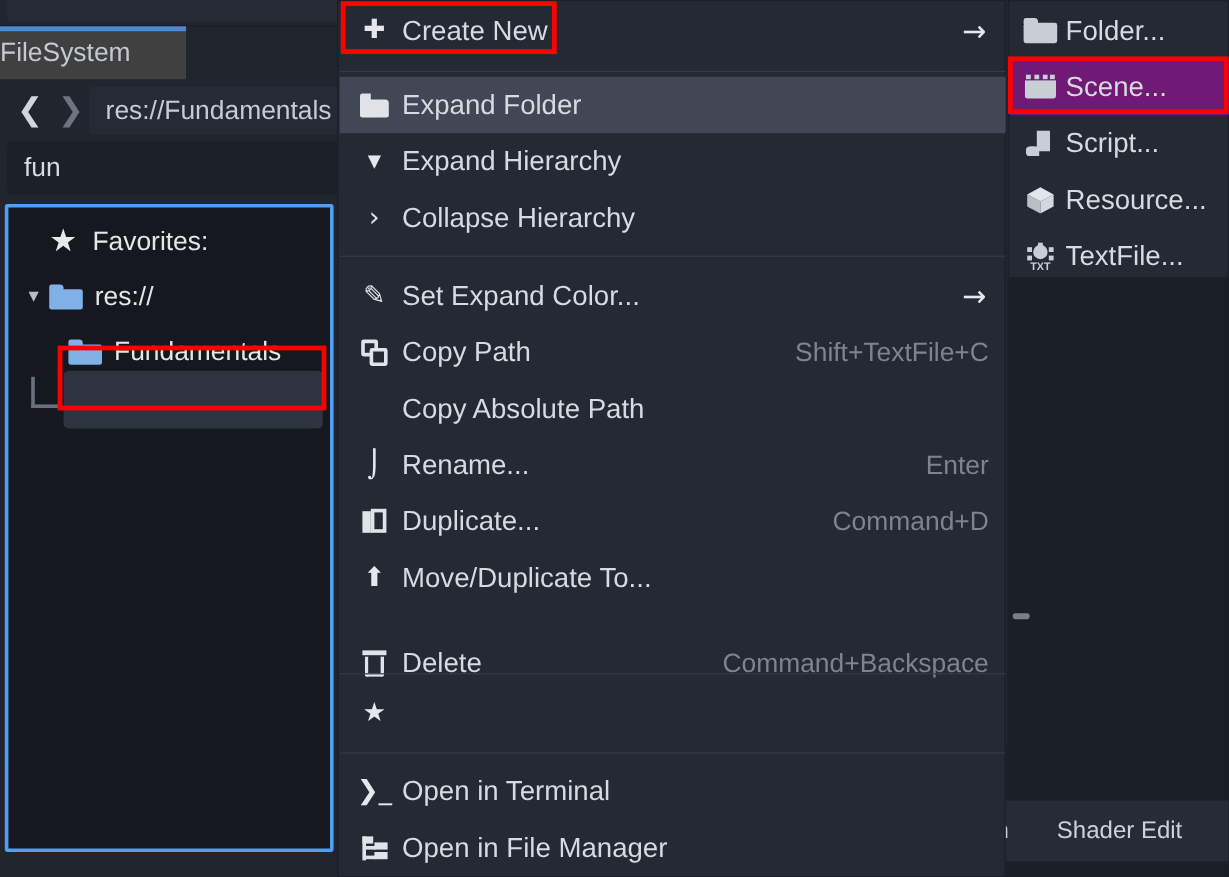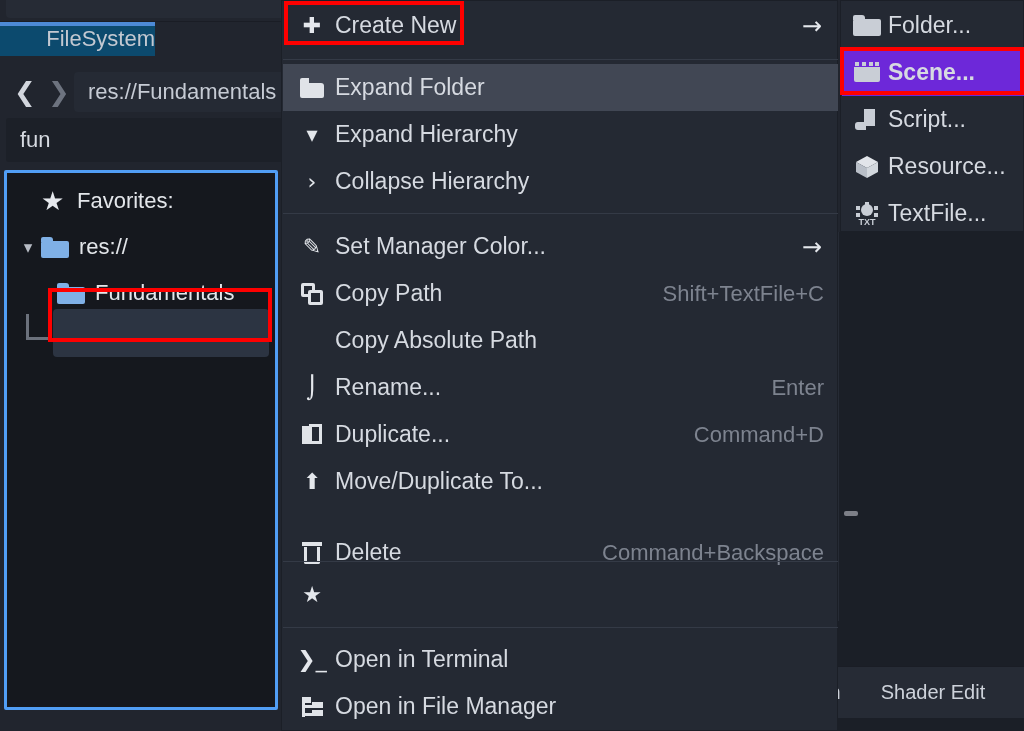--- a/index.html
+++ b/index.html
@@ -55,23 +55,23 @@
     background: #1b1f27;
   }
 
   
   .dock {
     position: absolute; left: 0; top: 22px; width: 836px; height: 709px;
     background: #21252e;
   }
   .tabbar { position: absolute; left: 0; top: 0; width: 836px; height: 42px; }
   .tab {
-    position: absolute; left: 0; top: 0; width: 155px; height: 34px;
-    background: #0c4a6e;
-    display: flex; align-items: center; justify-content: flex-end;
+    position: absolute; left: 0; top: 0; width: 155px; height: 44px;
+    background: #404040;
+    display: flex; align-items: center; justify-content: flex-start;
   }
   .tab::before {
     content: ""; position: absolute; left: 0; top: 0; width: 155px; height: 4px;
     background: #4d8ad6;
   }
   .tab-label { color: #c3c8d1; font-size: 22px; }
 
   .nav-row { position: absolute; left: 0; top: 46px; width: 836px; height: 48px; }
   .nav-arrow {
     position: absolute; top: 8px; width: 30px; height: 32px;
@@ -182,21 +182,21 @@
 
   
   .submenu {
     position: absolute; left: 840px; top: 0; width: 184px; height: 232px;
     background: #242933; border: 1px solid #1b1f27;
   }
   .smi {
     position: absolute; left: 1px; width: 182px; height: 47px;
     display: flex; align-items: center;
   }
-  .smi.hov { background: #6d28d9; font-weight: bold; }
+  .smi.hov { background: #701a75; }
   .smi-ico {
     width: 30px; margin-left: 10px; flex: none;
     display: flex; align-items: center; justify-content: center;
   }
   .smi-label { color: #d6dae1; font-size: 23px; margin-left: 6px; white-space: nowrap; }
   .scene-redbox {
     position: absolute; left: 840px; top: 47px; width: 184px; height: 48px;
     border: 4px solid #fe0000; box-sizing: border-box;
   }
 
@@ -341,21 +341,21 @@
 
     <div class="mi" style="top:157px">
       <span class="mi-ico">›</span>
       <span class="mi-label">Collapse Hierarchy</span>
     </div>
 
     <div class="sep" style="top:212px"></div>
 
     <div class="mi" style="top:222px">
       <span class="mi-ico">✎</span>
-      <span class="mi-label">Set Manager Color...</span>
+      <span class="mi-label">Set Expand Color...</span>
       <span class="mi-sub">→</span>
     </div>
 
     <div class="mi" style="top:269px">
       <span class="mi-ico">
         <span class="ico-copy">
             <span class="b1"></span>
             <span class="b2"></span>
           </span>
       </span>

